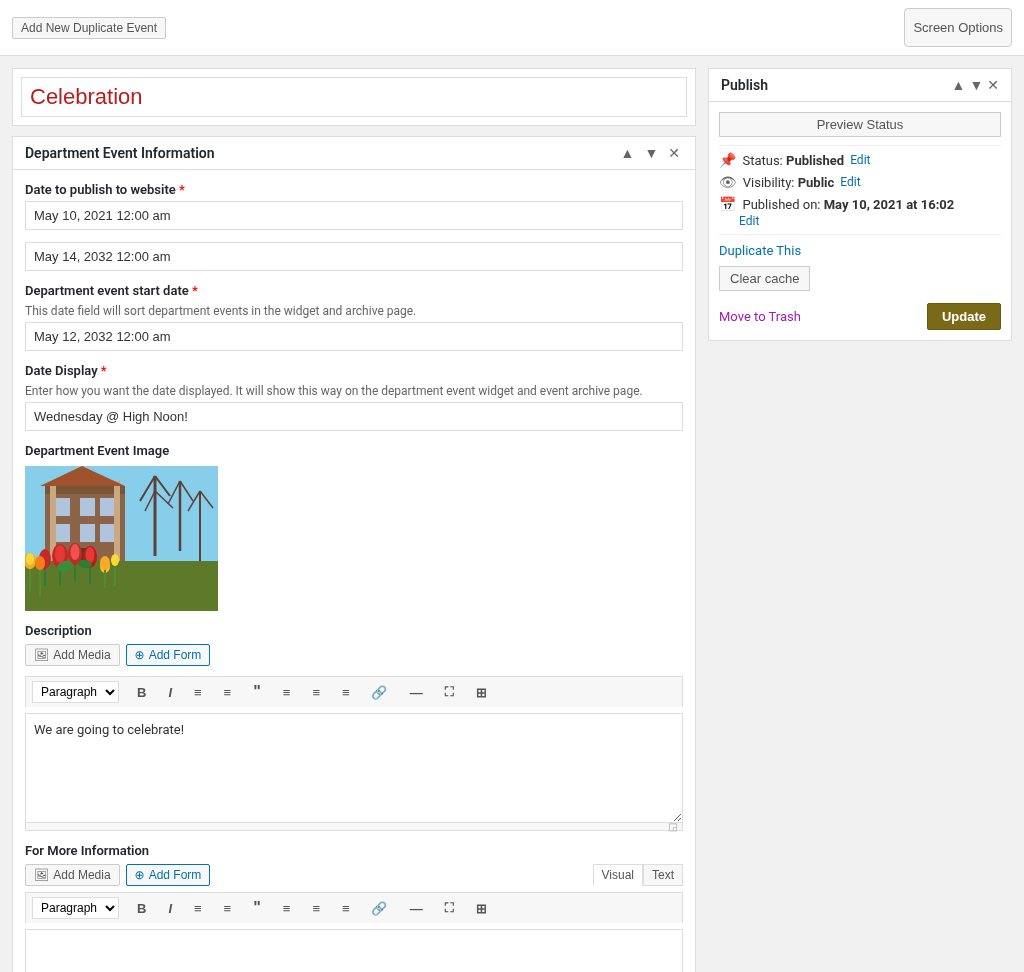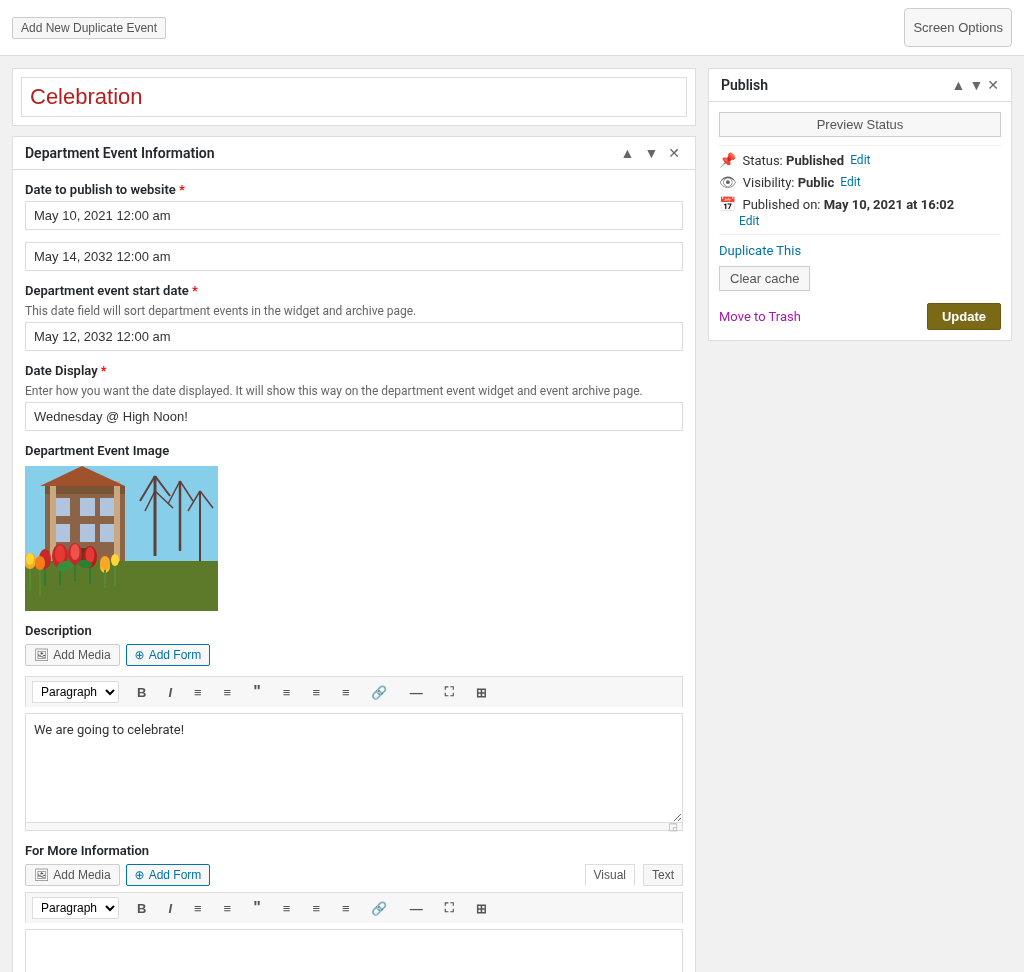--- a/index.html
+++ b/index.html
@@ -244,21 +244,21 @@
       flex-direction: column;
       gap: 6px;
     }
     .for-more-info-title {
       font-size: 13px;
       font-weight: 600;
       color: #23282d;
     }
     .visual-text-tabs {
       display: flex;
-      gap: 8px;
+      gap: 0;
       margin-left: auto;
     }
     .visual-text-tab {
       background: #f7f7f7;
       border: 1px solid #ddd;
       padding: 3px 8px;
       font-size: 12px;
       cursor: pointer;
       color: #555;
     }

